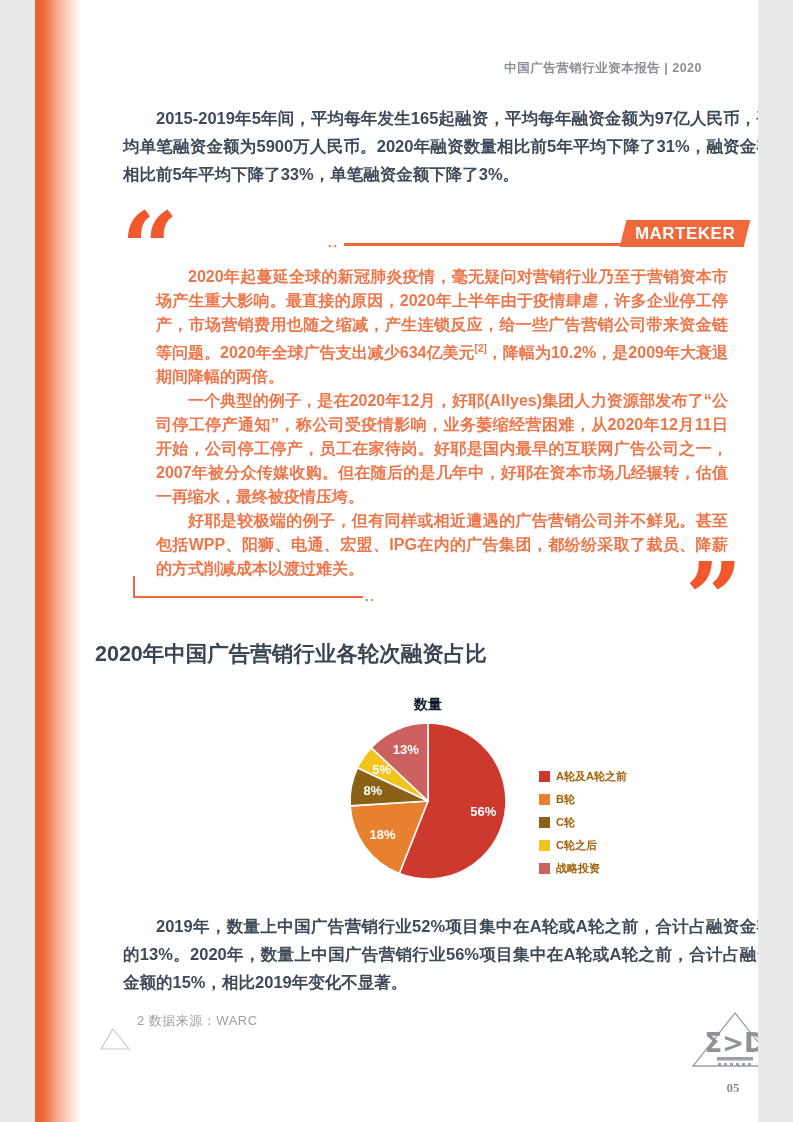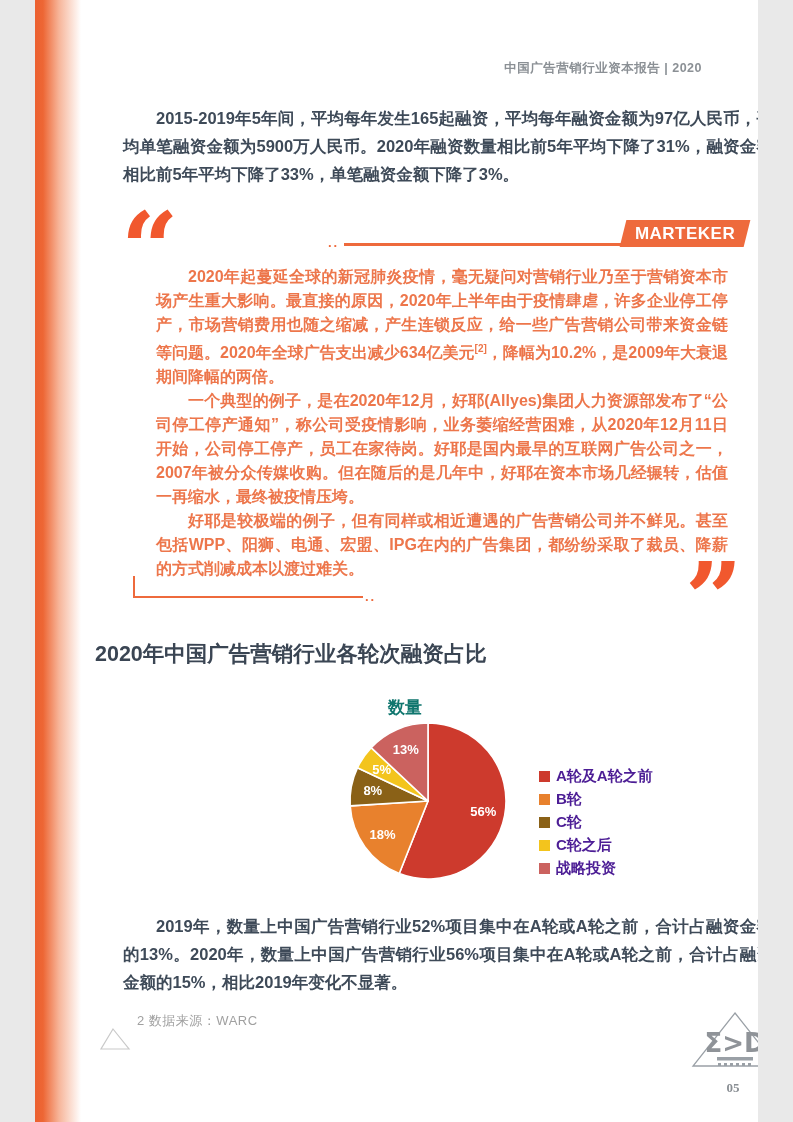--- a/index.html
+++ b/index.html
@@ -71,34 +71,34 @@
   .quote-endline-h{
     position:absolute;left:98px;top:596px;width:230px;height:1.5px;background:#ee6a3c;
   }
 
   .chart-title{
     position:absolute;left:60px;top:639px;width:700px;
     text-align:left;font-size:21.5px;font-weight:bold;color:#3a4553;margin:0;
   }
   .chart-series-label{
     position:absolute;left:353px;top:696px;width:80px;
-    text-align:left;font-size:17px;font-weight:bold;color:#0f766e;
+    text-align:center;font-size:14px;font-weight:bold;color:#0f172a;
   }
   .pie-svg{position:absolute;left:313px;top:721px;}
   .pie-label{
     font-size:13px;font-weight:bold;fill:#ffffff;
     font-family:"Liberation Sans",sans-serif;
   }
   .legend{
     position:absolute;left:504px;top:769px;
     display:flex;flex-direction:column;gap:8px;
   }
   .legend-item{display:flex;align-items:center;gap:6px;height:15px;}
   .legend-swatch{width:11px;height:11px;flex:0 0 auto;}
-  .legend-label{font-size:15px;font-weight:bold;color:#4c1d95;white-space:nowrap;}
+  .legend-label{font-size:11px;font-weight:bold;color:#a16207;white-space:nowrap;}
 
   .footer-note{
     position:absolute;left:102px;top:1012px;
     font-size:13px;color:#a0a0a0;letter-spacing:0.5px;
   }
   .footer-tri{position:absolute;left:64px;top:1026px;}
   .logo{position:absolute;left:652px;top:1010px;}
   .page-number{
     position:absolute;left:676px;top:1080px;width:44px;
     text-align:center;font-size:13px;color:#8a8f94;

